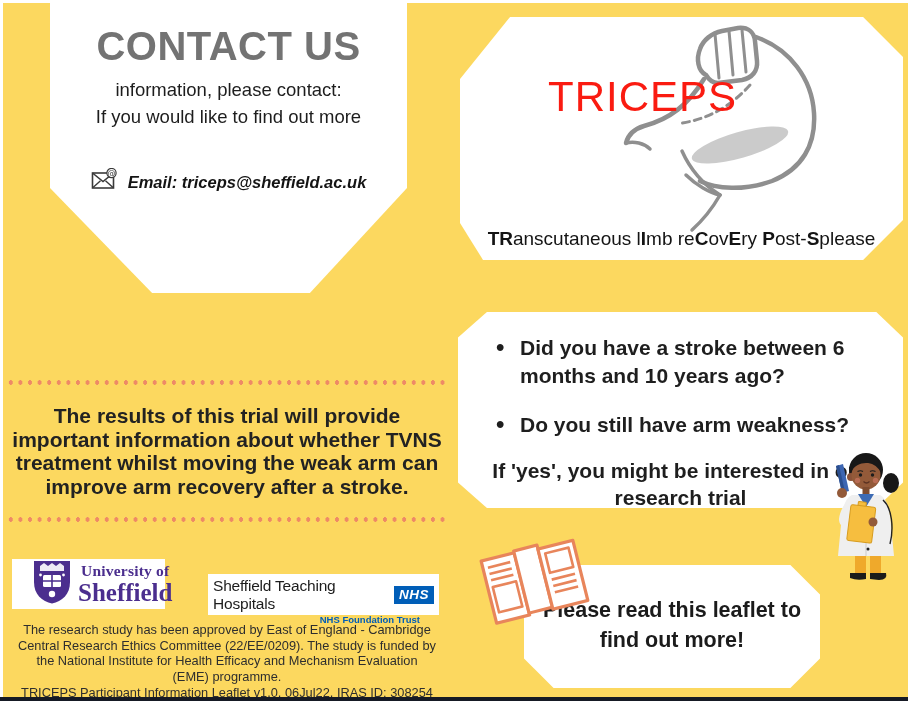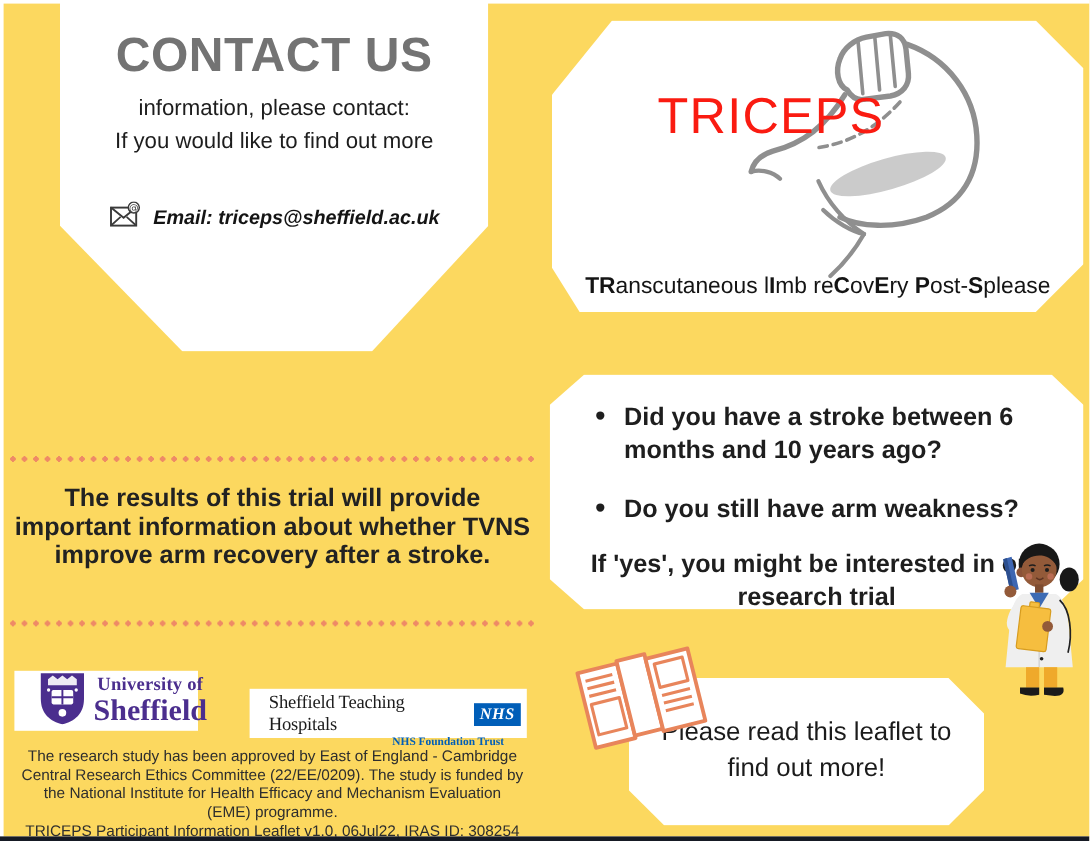--- a/index.html
+++ b/index.html
@@ -26,21 +26,21 @@
 
   .mid-para{position:absolute;left:0;top:404px;width:454px;text-align:center;
     font-size:21px;font-weight:700;color:#222;line-height:23.6px;}
 
   .uos-logo{position:absolute;left:12px;top:559px;width:153px;height:50px;background:#ffffff;
     display:flex;align-items:center;gap:6px;padding:0 20px;box-sizing:border-box;text-align:center;}
   .uos-text{font-family:"Liberation Serif",serif;color:#4B2E8E;line-height:1;}
   .uos-text .l1{font-size:15.5px;font-weight:600;letter-spacing:.2px;}
   .uos-text .l2{font-size:25px;font-weight:700;margin-top:1px;}
   .nhs-logo{position:absolute;left:208px;top:574px;width:231px;height:41px;background:#ffffff;
-    box-sizing:border-box;padding:3px 5px 0 16px;font-family:Liberation Serif, serif;}
+    box-sizing:border-box;padding:3px 5px 0 5px;}
   .nhs-row{display:flex;align-items:center;justify-content:space-between;}
   .nhs-trust{font-size:15.5px;color:#1c1c1c;letter-spacing:-.2px;}
   .nhs-box{background:#005EB8;color:#fff;font-style:italic;font-weight:700;font-size:13.5px;
     padding:1px 5px 2px 5px;letter-spacing:.5px;}
   .nhs-sub{font-size:9.5px;color:#005EB8;font-weight:700;text-align:right;padding-right:14px;margin-top:1px;}
 
   .smallprint{position:absolute;left:0;top:622px;width:454px;text-align:center;
     font-size:12.8px;color:#2e2e2e;line-height:15.6px;font-weight:500;}
   .version-line{margin-top:1px;}
 
@@ -60,21 +60,21 @@
   .q-list{margin:0;padding:22px 40px 0 62px;list-style:none;}
   .q-list li{position:relative;font-size:21px;font-weight:700;color:#1e1e1e;line-height:27.5px;
     margin-bottom:22px;max-width:360px;}
   .q-list li::before{content:"\2022";position:absolute;left:-24px;top:-1px;font-size:24px;}
   .q-conclusion{margin-top:-4px;text-align:center;font-size:21px;font-weight:700;color:#1e1e1e;
     line-height:27px;padding:0 30px;}
 
   #panel-cta{left:524px;top:565px;width:296px;height:123px;
     clip-path:polygon(10% 0,90% 0,100% 24%,100% 76%,90% 100%,10% 100%,0 76%,0 24%);}
   .cta-text{position:absolute;left:0;top:30px;width:100%;text-align:center;font-size:21.5px;
-    font-weight:400;color:#1b1b1b;line-height:30px;}
+    font-weight:700;color:#1b1b1b;line-height:30px;}
 
   .leaflet-illustration{position:absolute;left:468px;top:527px;z-index:6;}
   .person-illustration{position:absolute;left:820px;top:450px;z-index:6;}
 </style>
 </head>
 <body>
 
 <div id="page">
   <div id="yellow-bg"></div>
 
@@ -96,20 +96,21 @@
       </span>
       <span class="txt">Email: triceps@sheffield.ac.uk</span>
     </a>
   </div>
 
   <div id="dotline-top" class="dotline"></div>
 
   <div class="mid-para">
     <div>The results of this trial will provide</div>
     <div>important information about whether TVNS</div>
+    <div>treatment whilst moving the weak arm can</div>
     <div>improve arm recovery after a stroke.</div>
   </div>
 
   <div id="dotline-bottom" class="dotline"></div>
 
   <div class="uos-logo">
     <span>
       <svg width="40" height="44" viewBox="0 0 40 44">
         <path d="M2,1 H38 V22 C38,35 30,41 20,43.5 C10,41 2,35 2,22 Z" fill="#4B2E8E"></path>
         <path d="M8,6 L12,3 L16,6 L20,3 L24,6 L28,3 L32,6 L32,11 L8,11 Z" fill="#ffffff" opacity="0.9"></path>

